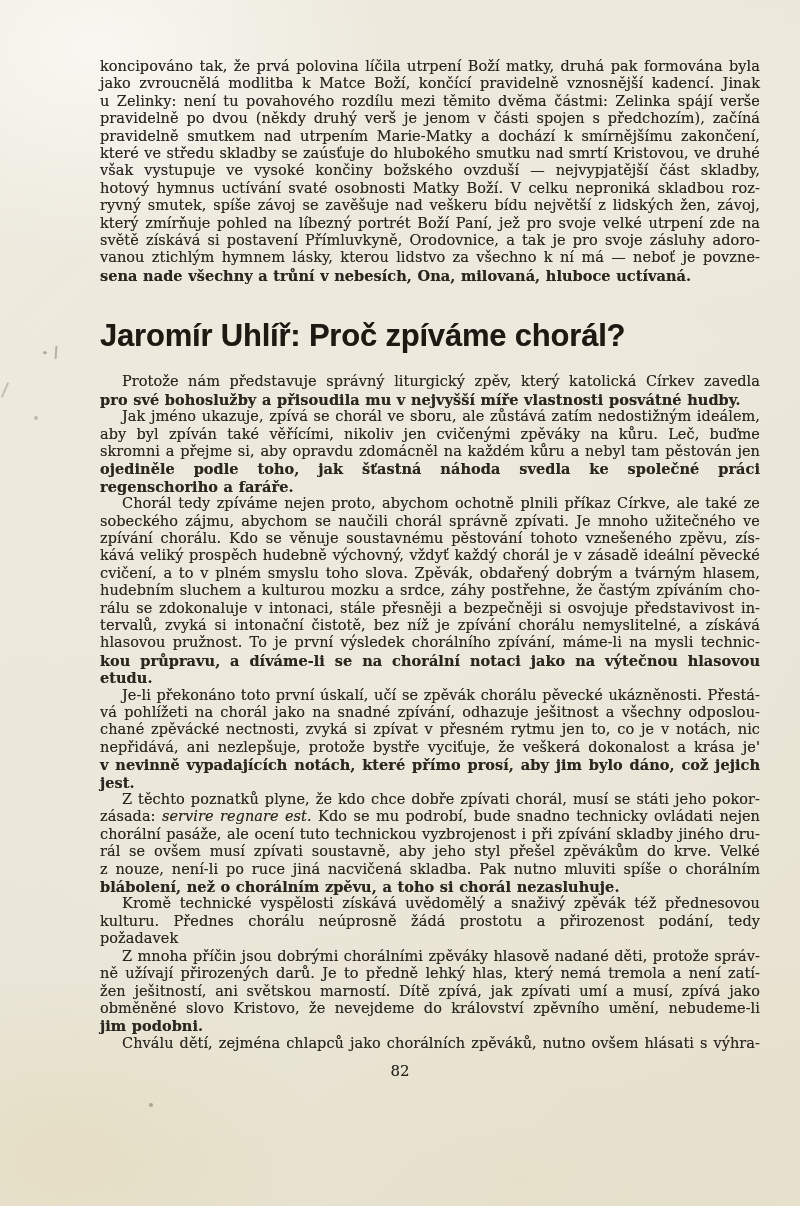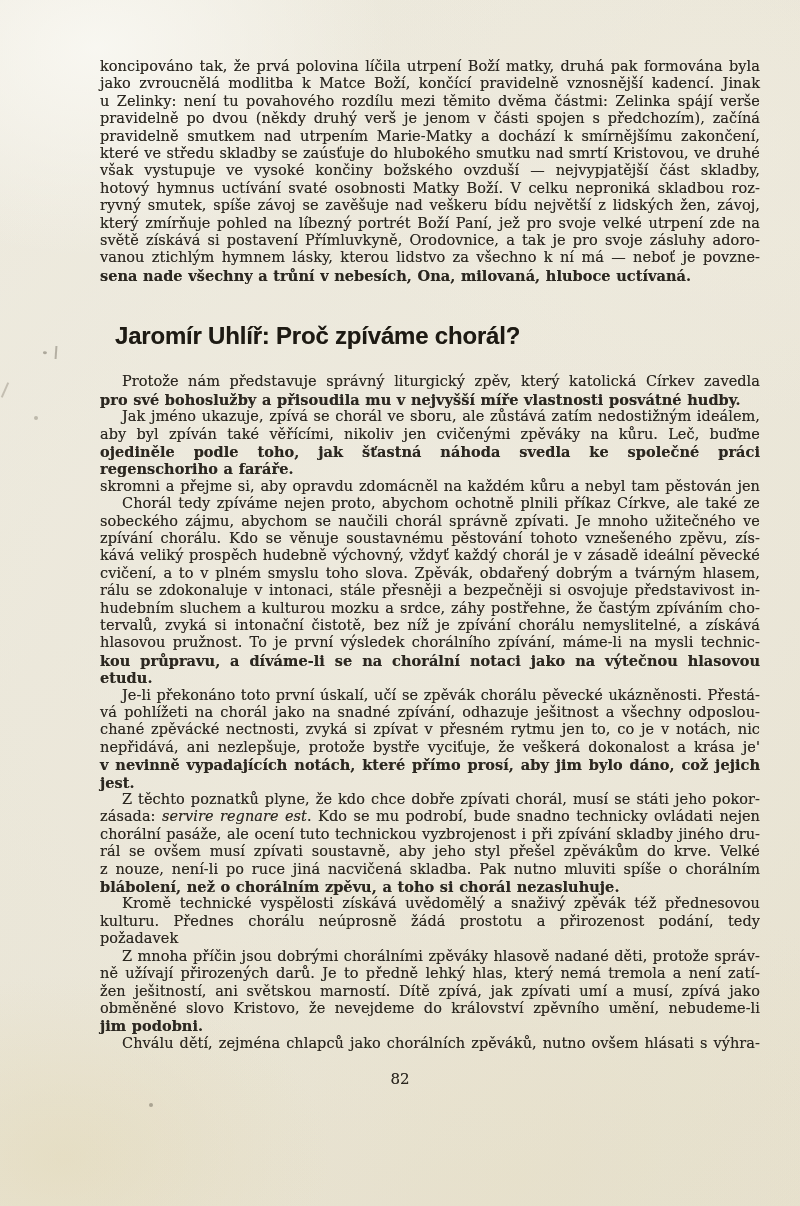--- a/index.html
+++ b/index.html
@@ -37,31 +37,31 @@
     text-align: justify;
     text-align-last: justify;
     white-space: normal;
     color: #2b2720;
     text-shadow: 0 0 0.4px rgba(43,39,32,0.55);
   }
   .line.last { text-align-last: left; font-weight: bold; }
   .line.indent { text-indent: 22px; }
   .line i { font-style: italic; }
   .heading {
-    margin: 36px 0 21px 15px;
+    margin: 36px 0 21px 0;
     font-family: "Liberation Sans", "DejaVu Sans", sans-serif;
     font-weight: 700;
-    font-size: 24px;
+    font-size: 31px;
     line-height: 32px;
     letter-spacing: -0.2px;
     color: #1d1a13;
     text-shadow: 0 0 0.5px rgba(29,26,19,0.5);
   }
   .pageno {
-    margin-top: 18px;
+    margin-top: 10px;
     width: 660px;
     text-align: center;
     transform: translateX(-30px);
     font-size: 15px;
     color: #2b2720;
     text-shadow: 0 0 0.4px rgba(43,39,32,0.5);
   }
   
   .margin-mark { position: absolute; pointer-events: none; }
   .mk1 {
@@ -111,29 +111,29 @@
         <div class="line last">sena nade všechny a trůní v nebesích, Ona, milovaná, hluboce uctívaná.</div>
       </div>
 
     <h1 class="heading">Jaromír Uhlíř: Proč zpíváme chorál?</h1>
 
     <div id="paragraphs">
         <div class="line indent">Protože nám představuje správný liturgický zpěv, který katolická Církev zavedla</div>
         <div class="line last">pro své bohoslužby a přisoudila mu v nejvyšší míře vlastnosti posvátné hudby.</div>
         <div class="line indent">Jak jméno ukazuje, zpívá se chorál ve sboru, ale zůstává zatím nedostižným ideálem,</div>
         <div class="line">aby byl zpíván také věřícími, nikoliv jen cvičenými zpěváky na kůru. Leč, buďme</div>
+        <div class="line">skromni a přejme si, aby opravdu zdomácněl na každém kůru a nebyl tam pěstován jen</div>
         <div class="line last">ojediněle podle toho, jak šťastná náhoda svedla ke společné práci regenschoriho a faráře.</div>
-        <div class="line">skromni a přejme si, aby opravdu zdomácněl na každém kůru a nebyl tam pěstován jen</div>
         <div class="line indent">Chorál tedy zpíváme nejen proto, abychom ochotně plnili příkaz Církve, ale také ze</div>
         <div class="line">sobeckého zájmu, abychom se naučili chorál správně zpívati. Je mnoho užitečného ve</div>
         <div class="line">zpívání chorálu. Kdo se věnuje soustavnému pěstování tohoto vznešeného zpěvu, zís-</div>
         <div class="line">kává veliký prospěch hudebně výchovný, vždyť každý chorál je v zásadě ideální pěvecké</div>
         <div class="line">cvičení, a to v plném smyslu toho slova. Zpěvák, obdařený dobrým a tvárným hlasem,</div>
+        <div class="line">hudebním sluchem a kulturou mozku a srdce, záhy postřehne, že častým zpíváním cho-</div>
         <div class="line">rálu se zdokonaluje v intonaci, stále přesněji a bezpečněji si osvojuje představivost in-</div>
-        <div class="line">hudebním sluchem a kulturou mozku a srdce, záhy postřehne, že častým zpíváním cho-</div>
         <div class="line">tervalů, zvyká si intonační čistotě, bez níž je zpívání chorálu nemyslitelné, a získává</div>
         <div class="line">hlasovou pružnost. To je první výsledek chorálního zpívání, máme-li na mysli technic-</div>
         <div class="line last">kou průpravu, a díváme-li se na chorální notaci jako na výtečnou hlasovou etudu.</div>
         <div class="line indent">Je-li překonáno toto první úskalí, učí se zpěvák chorálu pěvecké ukázněnosti. Přestá-</div>
         <div class="line">vá pohlížeti na chorál jako na snadné zpívání, odhazuje ješitnost a všechny odposlou-</div>
         <div class="line">chané zpěvácké nectnosti, zvyká si zpívat v přesném rytmu jen to, co je v notách, nic</div>
         <div class="line">nepřidává, ani nezlepšuje, protože bystře vyciťuje, že veškerá dokonalost a krása je'</div>
         <div class="line last">v nevinně vypadajících notách, které přímo prosí, aby jim bylo dáno, což jejich jest.</div>
         <div class="line indent">Z těchto poznatků plyne, že kdo chce dobře zpívati chorál, musí se státi jeho pokor-</div>
         <div class="line">zásada: <i>servire regnare est</i>. Kdo se mu podrobí, bude snadno technicky ovládati nejen</div>

